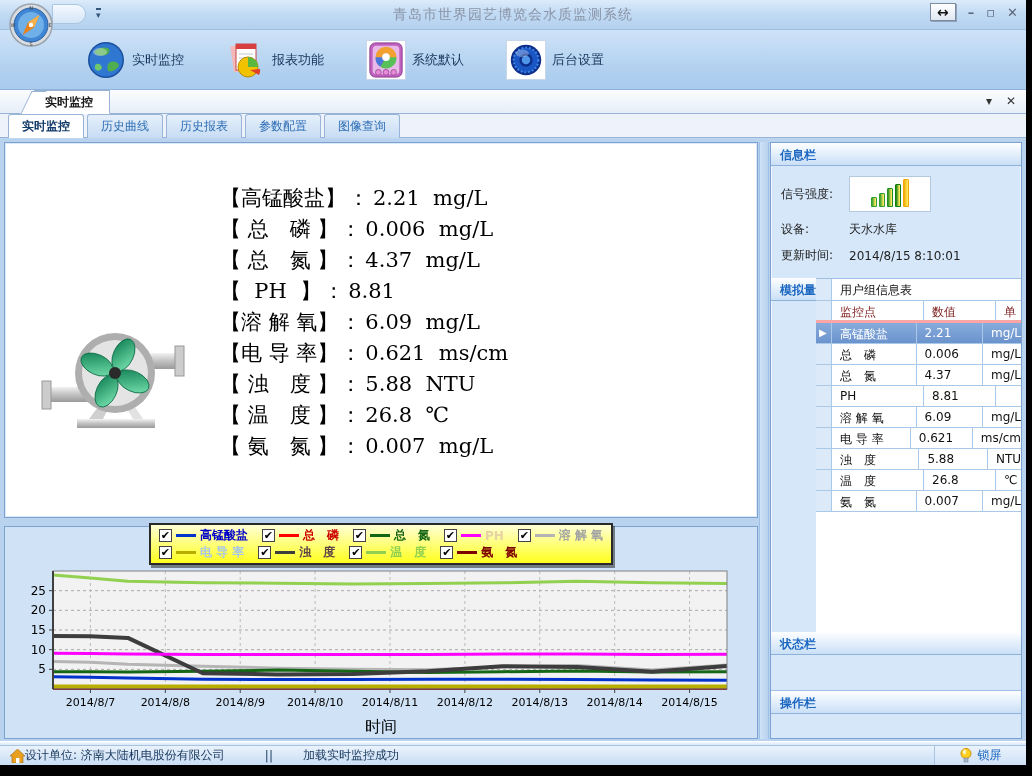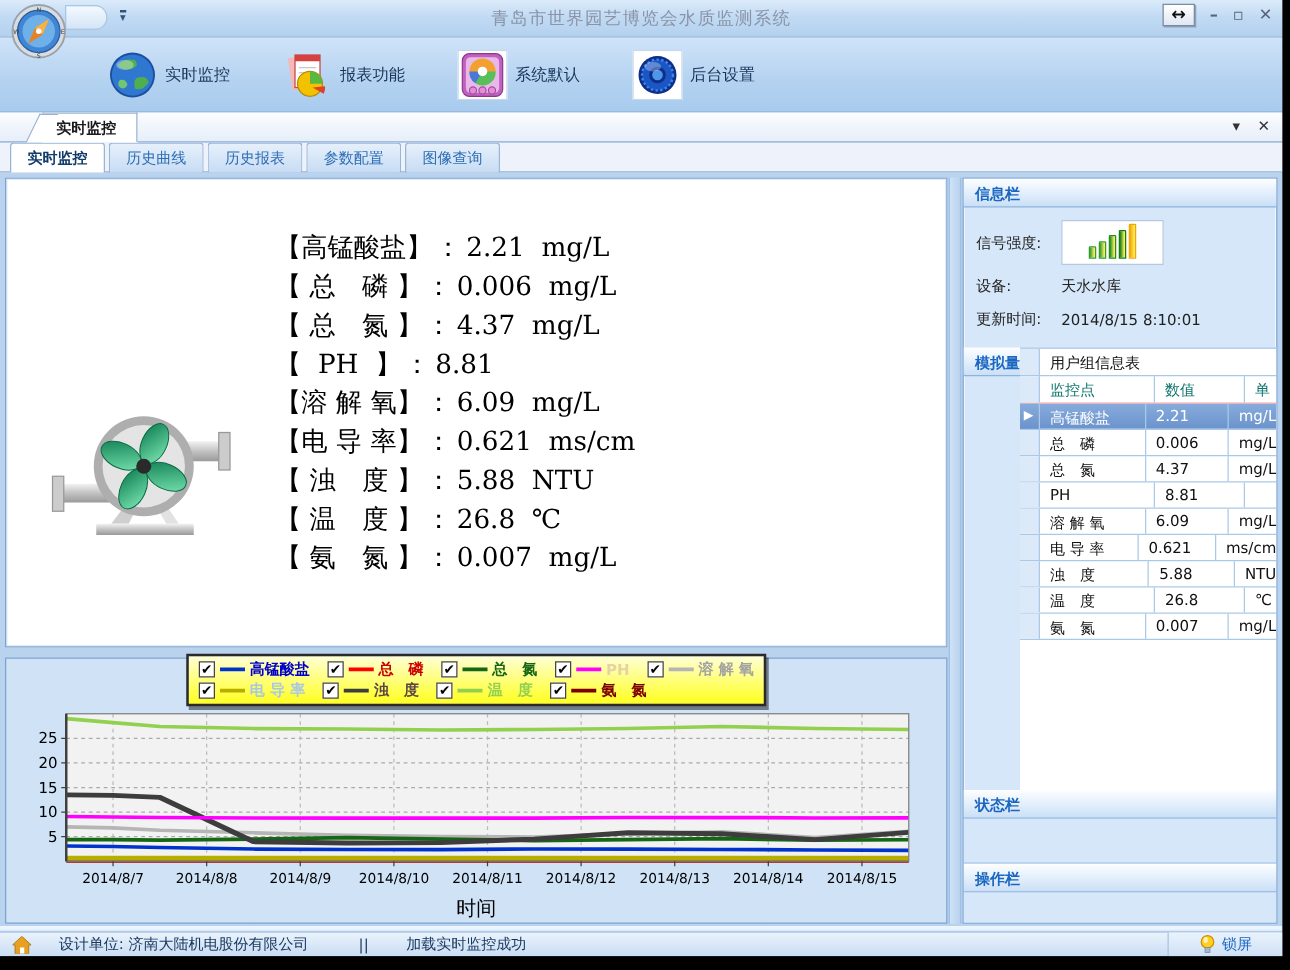--- a/index.html
+++ b/index.html
@@ -101,40 +101,40 @@
                 display:flex; align-items:flex-end; justify-content:center; gap:2px;
                 padding-bottom:4px; }
   .sigbar { width:6px; border-radius:1px 1px 0 0; }
 
   #analog-section { flex:1; display:flex; flex-direction:row; min-height:0; }
   #analog-table { flex:1; background:#fff; border-top:1px solid #9fc0e4; font-size:12px;
                   display:flex; flex-direction:column; overflow:hidden; }
   .t-titlerow { display:flex; border-bottom:1px solid #aac9e8; height:22px; }
   .t-gutter { width:16px; background:#dce9f8; border-right:1px solid #aac9e8; flex:none; }
   .t-title { padding:3px 0 0 8px; color:#111; }
-  .t-headrow { display:flex; border-bottom:1px solid #fca5a5; height:22px; color:#0f766e; }
+  .t-headrow { display:flex; border-bottom:3px solid #fca5a5; height:22px; color:#7f1d1d; }
   .t-row { display:flex; border-bottom:1px solid #aac9e8; height:21px; color:#111; }
   .c-monitor { width:92px; padding:3px 0 0 8px; border-right:1px solid #aac9e8; white-space:pre; }
   .c-value   { width:72px; padding:3px 0 0 8px; border-right:1px solid #aac9e8; }
   .c-unit    { flex:1; padding:3px 0 0 8px; }
   .t-row.selected { background:linear-gradient(#87abdc,#6b93cc); color:#fff; }
   .t-row.selected .t-gutter { background:linear-gradient(#87abdc,#6b93cc);
                               color:#fff; font-size:10px; padding:4px 0 0 3px; }
   #table-fill { flex:1; background:#fff; }
 
   #status-body { height:36px; background:#d6e7f9; border-bottom:1px solid #9fc0e4;}
   #op-body { height:24px; background:#d6e7f9; }
 
   
   #groove { position:absolute; bottom:20px; left:0; right:0; height:4px;
             background:linear-gradient(#f4f9ff,#d7e7f8); border-top:1px solid #fff; }
   #statusbar { position:absolute; bottom:0; left:0; right:0; height:20px;
                background:linear-gradient(#eaf3fc,#c9ddf4); border-top:1px solid #a8c4e4;
                display:flex; align-items:center; font-size:12px; color:#16365c; }
-  #statusbar .seg { padding:0 10px; display:flex; align-items:center; gap:22px; }
+  #statusbar .seg { padding:0 10px; display:flex; align-items:center; gap:0; }
   #status-sep { color:#16365c; padding:0 30px; }
   #lock-btn { margin-left:auto; border-left:1px solid #a8c4e4; height:100%; width:92px;
               display:flex; align-items:center; justify-content:center; gap:6px;
               color:#1a66c0; background:linear-gradient(#eaf3fc,#cfe0f6); }
 
   #black-bottom { position:absolute; left:0; top:765px; width:1032px; height:11px; background:#000; }
   #black-right  { position:absolute; left:1026px; top:0; width:6px; height:776px; background:#000; }
 </style>
 </head>
 <body>

